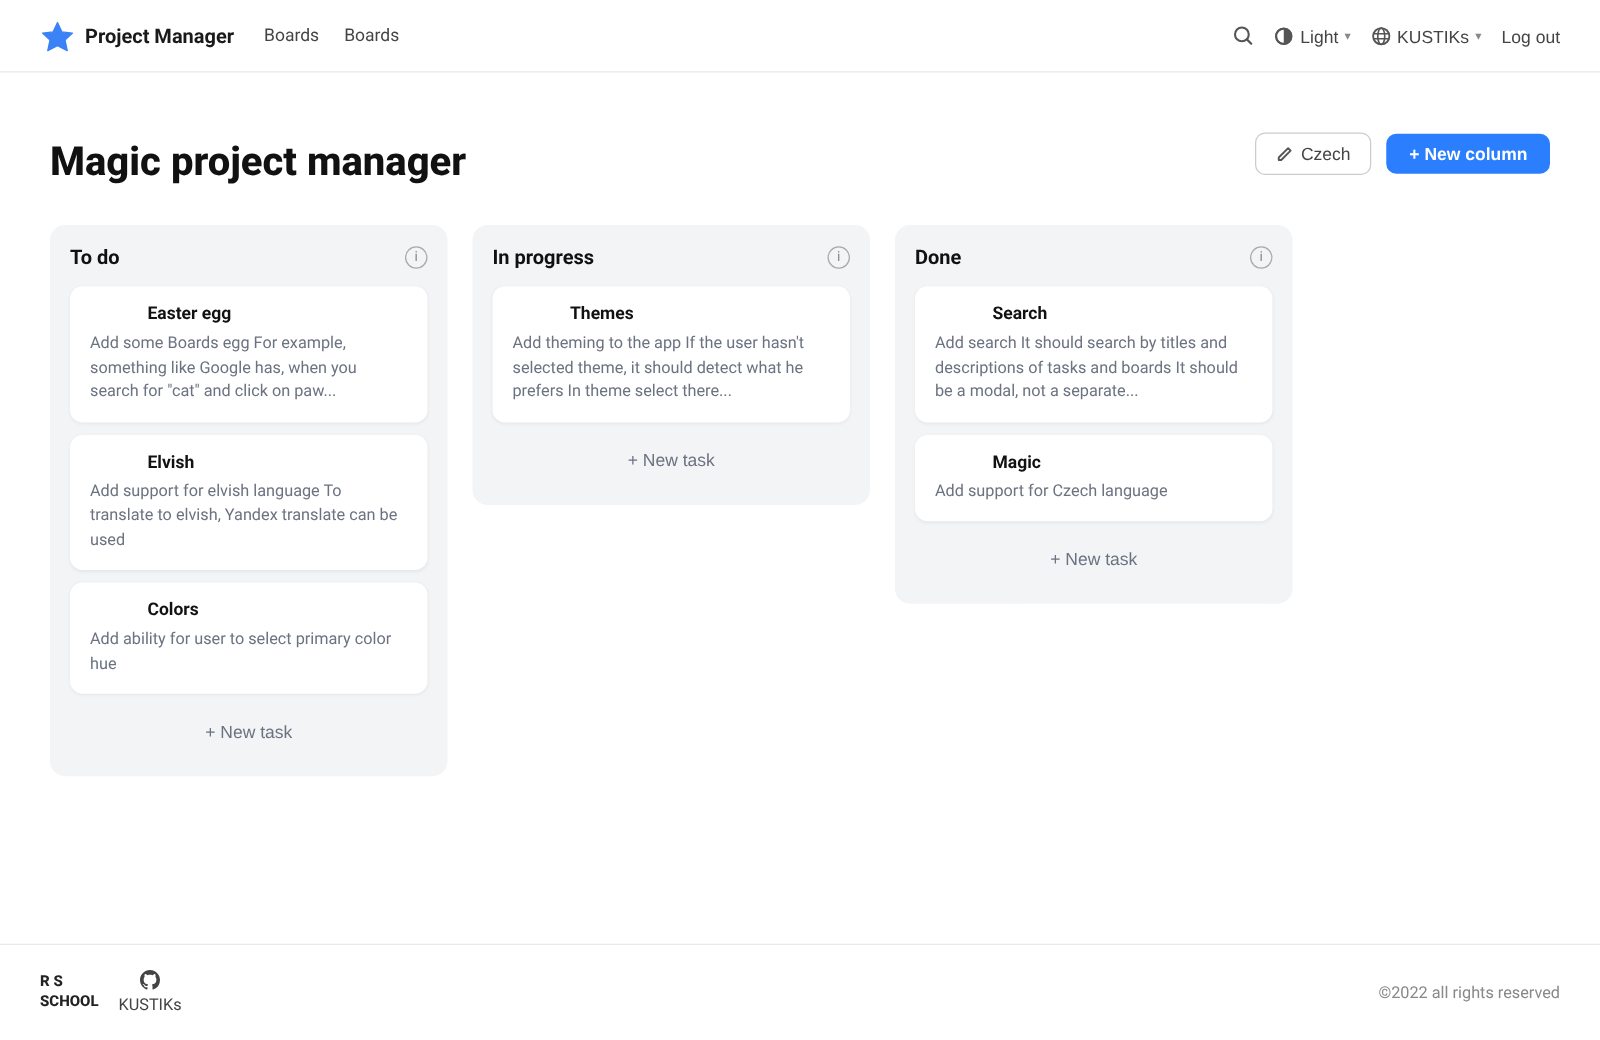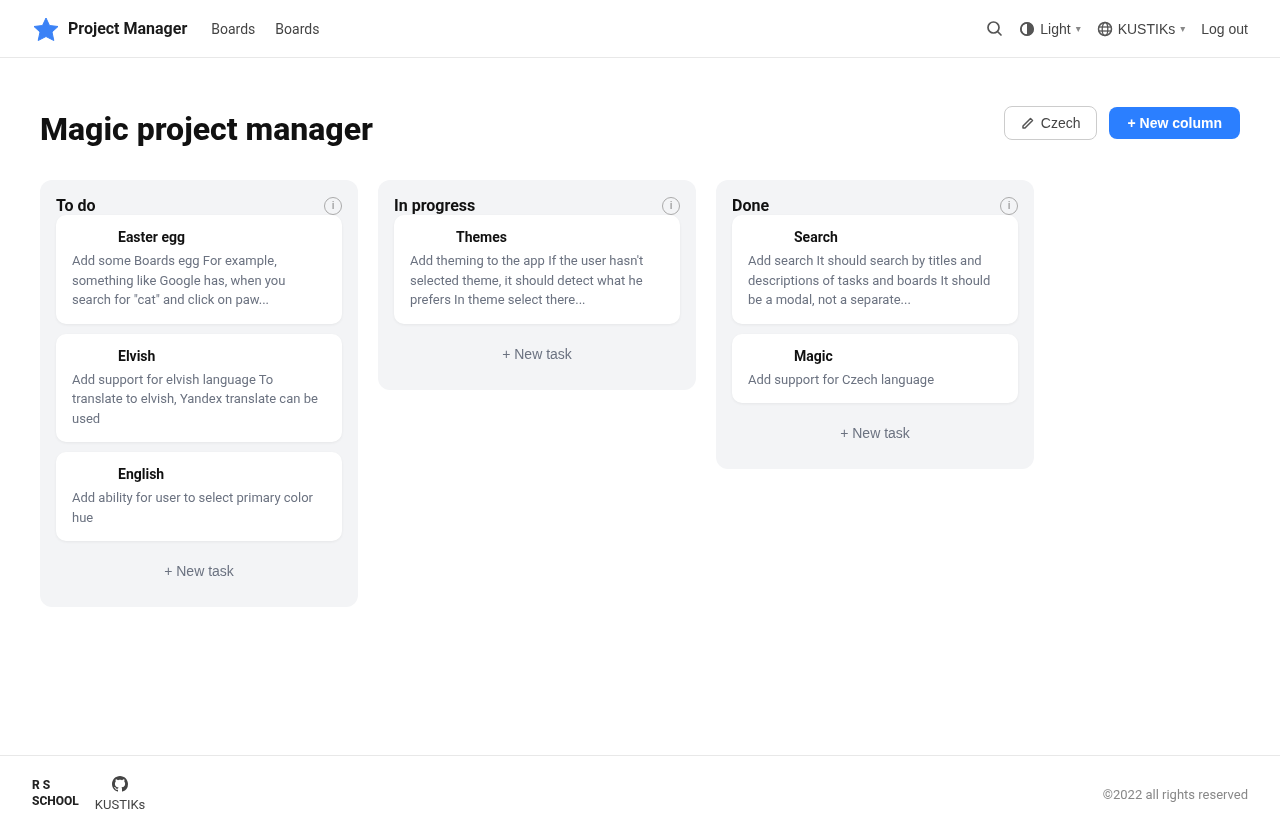--- a/index.html
+++ b/index.html
@@ -21,21 +21,21 @@
     .page-title { font-size: 32px; font-weight: 800; color: #111; margin-top: 12px; }
     .header-actions { display: flex; align-items: center; gap: 12px; }
     .edit-btn { display: flex; align-items: center; gap: 6px; padding: 8px 16px; border: 1px solid #ccc; border-radius: 8px; background: #fff; font-size: 14px; color: #444; cursor: pointer; }
     .new-col-btn { display: flex; align-items: center; gap: 6px; padding: 8px 18px; border: none; border-radius: 8px; background: #2b7fff; font-size: 14px; color: #fff; cursor: pointer; font-weight: 600; }
 
     
     .board { display: flex; gap: 20px; align-items: flex-start; }
 
     
     .column { background: #f3f4f6; border-radius: 12px; padding: 16px; width: 318px; min-width: 318px; }
-    .column-header { display: flex; align-items: center; justify-content: space-between; }
+    .column-header { display: flex; align-items: center; justify-content: space-between; margin-bottom: 14px; }
     .column-title { font-size: 16px; font-weight: 700; color: #111; }
     .info-icon { width: 18px; height: 18px; border-radius: 50%; border: 1.5px solid #aaa; display: flex; align-items: center; justify-content: center; font-size: 11px; color: #888; cursor: pointer; flex-shrink: 0; }
 
     
     .card { background: #fff; border-radius: 10px; padding: 14px 16px; margin-bottom: 10px; box-shadow: 0 1px 3px rgba(0,0,0,0.06); cursor: pointer; }
     .card-title { font-size: 14px; font-weight: 700; color: #111; margin-bottom: 6px; padding-left: 46px; }
     .card-desc { font-size: 13px; color: #6b7280; line-height: 1.5; }
 
     
     .new-task-btn { display: flex; align-items: center; justify-content: center; gap: 6px; width: 100%; padding: 12px; border: none; background: transparent; font-size: 14px; color: #6b7280; cursor: pointer; border-radius: 8px; margin-top: 4px; }
@@ -116,21 +116,21 @@
         </div>
         <div class="card">
           <div class="card-title">Easter egg</div>
           <div class="card-desc">Add some Boards egg For example, something like Google has, when you search for "cat" and click on paw...</div>
         </div>
         <div class="card">
           <div class="card-title">Elvish</div>
           <div class="card-desc">Add support for elvish language To translate to elvish, Yandex translate can be used</div>
         </div>
         <div class="card">
-          <div class="card-title">English</div>
+          <div class="card-title">Colors</div>
           <div class="card-desc">Add ability for user to select primary color hue</div>
         </div>
         <button class="new-task-btn">+ New task</button>
       </div>
       <div class="column">
         <div class="column-header">
           <span class="column-title">In progress</span>
           <div class="info-icon">i</div>
         </div>
         <div class="card">

